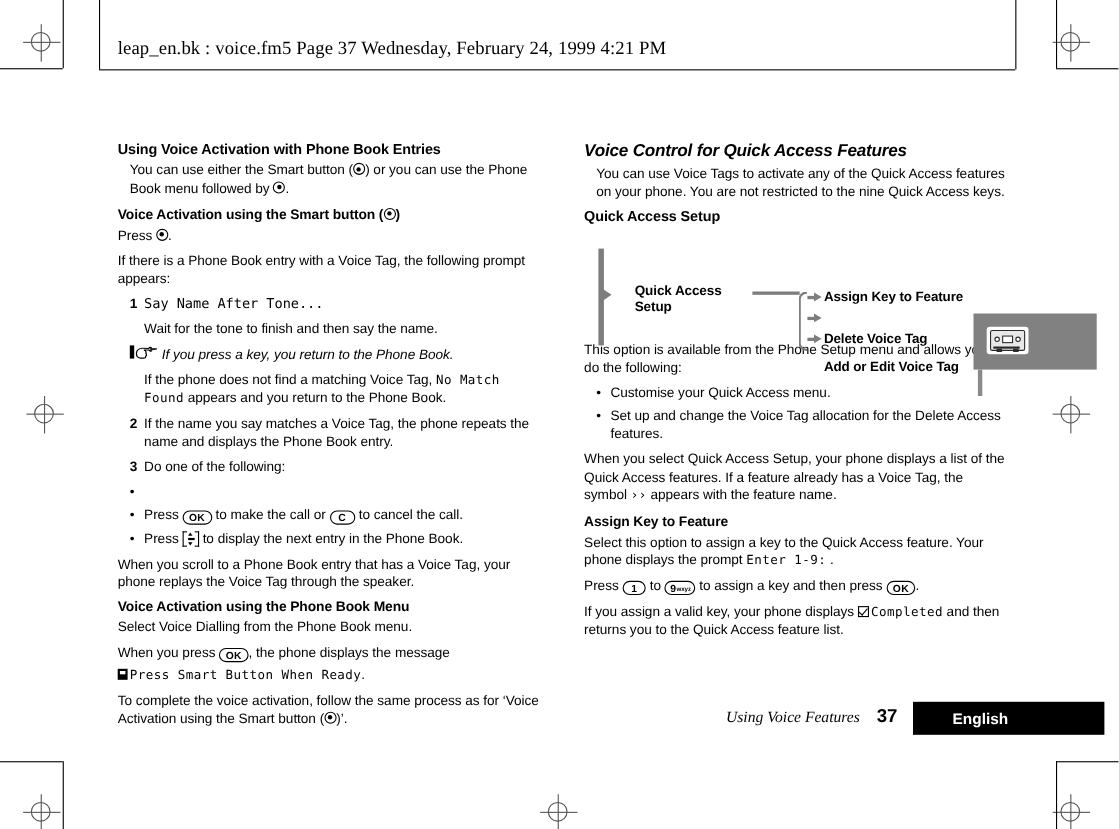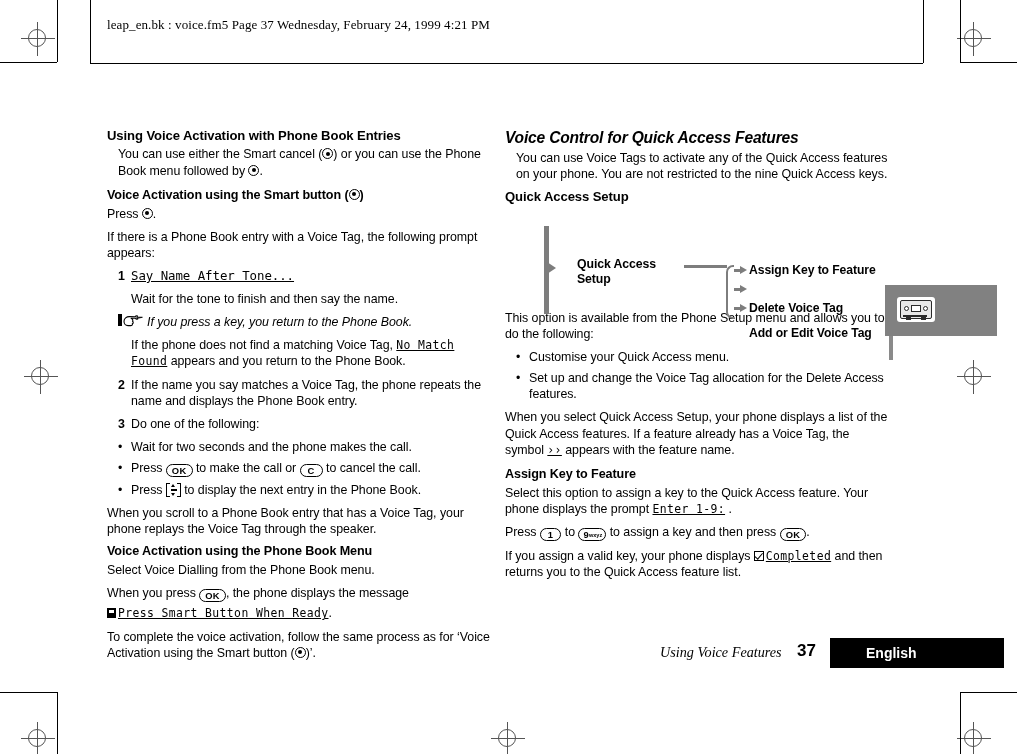--- a/index.html
+++ b/index.html
@@ -11,50 +11,50 @@
 
   
   .regmark{position:absolute;width:34px;height:34px;}
   .regmark .circ{position:absolute;left:7px;top:7px;width:18px;height:18px;
     border:1px solid #555;border-radius:50%;box-sizing:border-box;}
   .regmark .vl{position:absolute;left:16px;top:0;width:1px;height:34px;background:#555;}
   .regmark .hl{position:absolute;top:16px;left:0;height:1px;width:34px;background:#555;}
   .cropline{position:absolute;background:#000;}
 
   
-  .hdr-text{position:absolute;left:107px;top:17px;font-family:"Liberation Serif",serif;
-    font-size:13px;letter-spacing:.1px;white-space:nowrap;color:#000;}
+  .hdr-text{position:absolute;left:107px;top:34px;font-family:"Liberation Serif",serif;
+    font-size:17px;letter-spacing:.1px;white-space:nowrap;color:#000;}
   .hdr-rule{position:absolute;left:90px;top:63px;width:833px;height:1px;background:#000;}
   .hdr-vl{position:absolute;top:0;width:1px;background:#000;}
 
   
   .col{position:absolute;top:128px;width:385px;}
   .col-left{left:107px;}
-  .col-right{left:505px;}
+  .col-right{left:531px;}
 
   
   .h1{font-size:15.6px;font-weight:bold;font-style:italic;letter-spacing:-.2px;
       margin:0 0 3px 0;line-height:1.22;}
   .h2{font-size:13.1px;font-weight:bold;margin:0 0 2px 0;line-height:1.26;letter-spacing:-.1px;}
   .h3{font-size:12.6px;font-weight:bold;margin:9px 0 2px 0;line-height:1.26;letter-spacing:-.1px;}
   .h3.tight{margin-top:7px;}
   p{margin:0 0 7px 0;font-size:12.4px;line-height:1.30;letter-spacing:-.05px;}
   .indent{margin-left:11px;}
   .note{font-style:italic;margin-left:11px;display:flex;align-items:flex-start;gap:2px;}
   .numitem{display:flex;margin:0 0 7px 0;margin-left:11px;}
   .numitem .num{font-weight:bold;font-size:12.4px;width:13px;flex:0 0 13px;line-height:1.30;}
   .numitem .txt{font-size:12.4px;line-height:1.30;letter-spacing:-.05px;}
   .bullet{display:flex;margin:0 0 5px 0;margin-left:11px;}
   .bullet .dot{width:13px;flex:0 0 13px;font-size:12.4px;line-height:1.30;}
   .bullet .txt{font-size:12.4px;line-height:1.30;letter-spacing:-.05px;}
   .sub{margin-left:11px;}
 
   
   .lcd{font-family:"DejaVu Sans Mono","Liberation Mono",monospace;
-       font-size:11.4px;letter-spacing:.4px;text-decoration:underline;}
+       font-size:11.4px;letter-spacing:.4px;}
 
   
   .smartbtn{display:inline-block;width:11px;height:11px;border:1.6px solid #000;
     border-radius:50%;box-sizing:border-box;position:relative;vertical-align:-1px;}
   .smartbtn::after{content:"";position:absolute;left:2.2px;top:2.2px;width:4.2px;height:4.2px;
     background:#000;border-radius:50%;}
   .keypill{display:inline-block;border:1.6px solid #000;border-radius:9px;
     padding:0 5px;font-size:9.4px;font-weight:bold;line-height:12px;height:13px;
     vertical-align:-2px;box-sizing:border-box;letter-spacing:.3px;}
   .keypill.num{padding:0 7px;}
@@ -182,21 +182,21 @@
 
   <div class="hdr-vl" style="left:90px;height:63px;"></div>
   <div class="hdr-vl" style="left:923px;height:63px;"></div>
   <div class="hdr-rule"></div>
   <div class="hdr-text">leap_en.bk : voice.fm5  Page 37  Wednesday, February 24, 1999  4:21 PM</div>
 
   <div class="col col-left">
 
     <div class="h2">Using Voice Activation with Phone Book Entries</div>
 
-    <p class="indent"><span>You can use either the Smart cancel (</span><span class="smartbtn"></span><span>) or you can use the Phone Book menu followed by </span><span class="smartbtn"></span><span>.</span></p>
+    <p class="indent"><span>You can use either the Smart button (</span><span class="smartbtn"></span><span>) or you can use the Phone Book menu followed by </span><span class="smartbtn"></span><span>.</span></p>
 
     <div class="h3"><span>Voice Activation using the Smart button (</span><span class="smartbtn"></span><span>)</span></div>
 
     <p><span>Press </span><span class="smartbtn"></span><span>.</span></p>
 
     <p>If there is a Phone Book entry with a Voice Tag, the following prompt appears:</p>
 
     <div class="numitem">
       <span class="num">1</span>
       <span class="txt lcd">Say Name After Tone...</span>
@@ -220,21 +220,20 @@
       <span class="txt">If the name you say matches a Voice Tag, the phone repeats the name and displays the Phone Book entry.</span>
     </div>
 
     <div class="numitem">
       <span class="num">3</span>
       <span class="txt">Do one of the following:</span>
     </div>
 
     <div class="bullet">
       <span class="dot">•</span>
-      <span class="txt">Wait for two seconds and the phone makes the call.</span>
     </div>
 
     <div class="bullet">
       <span class="dot">•</span>
       <span class="txt"><span>Press </span><span class="keypill">OK</span><span> to make the call or </span><span class="keypill num">C</span><span> to cancel the call.</span></span>
     </div>
 
     <div class="bullet">
       <span class="dot">•</span>
       <span class="txt"><span>Press </span><span class="scrollkey"><span class="lb"></span><span class="rb"></span><span class="ar"></span><span class="mid"></span><span class="ar2"></span></span><span> to display the next entry in the Phone Book.</span></span>

